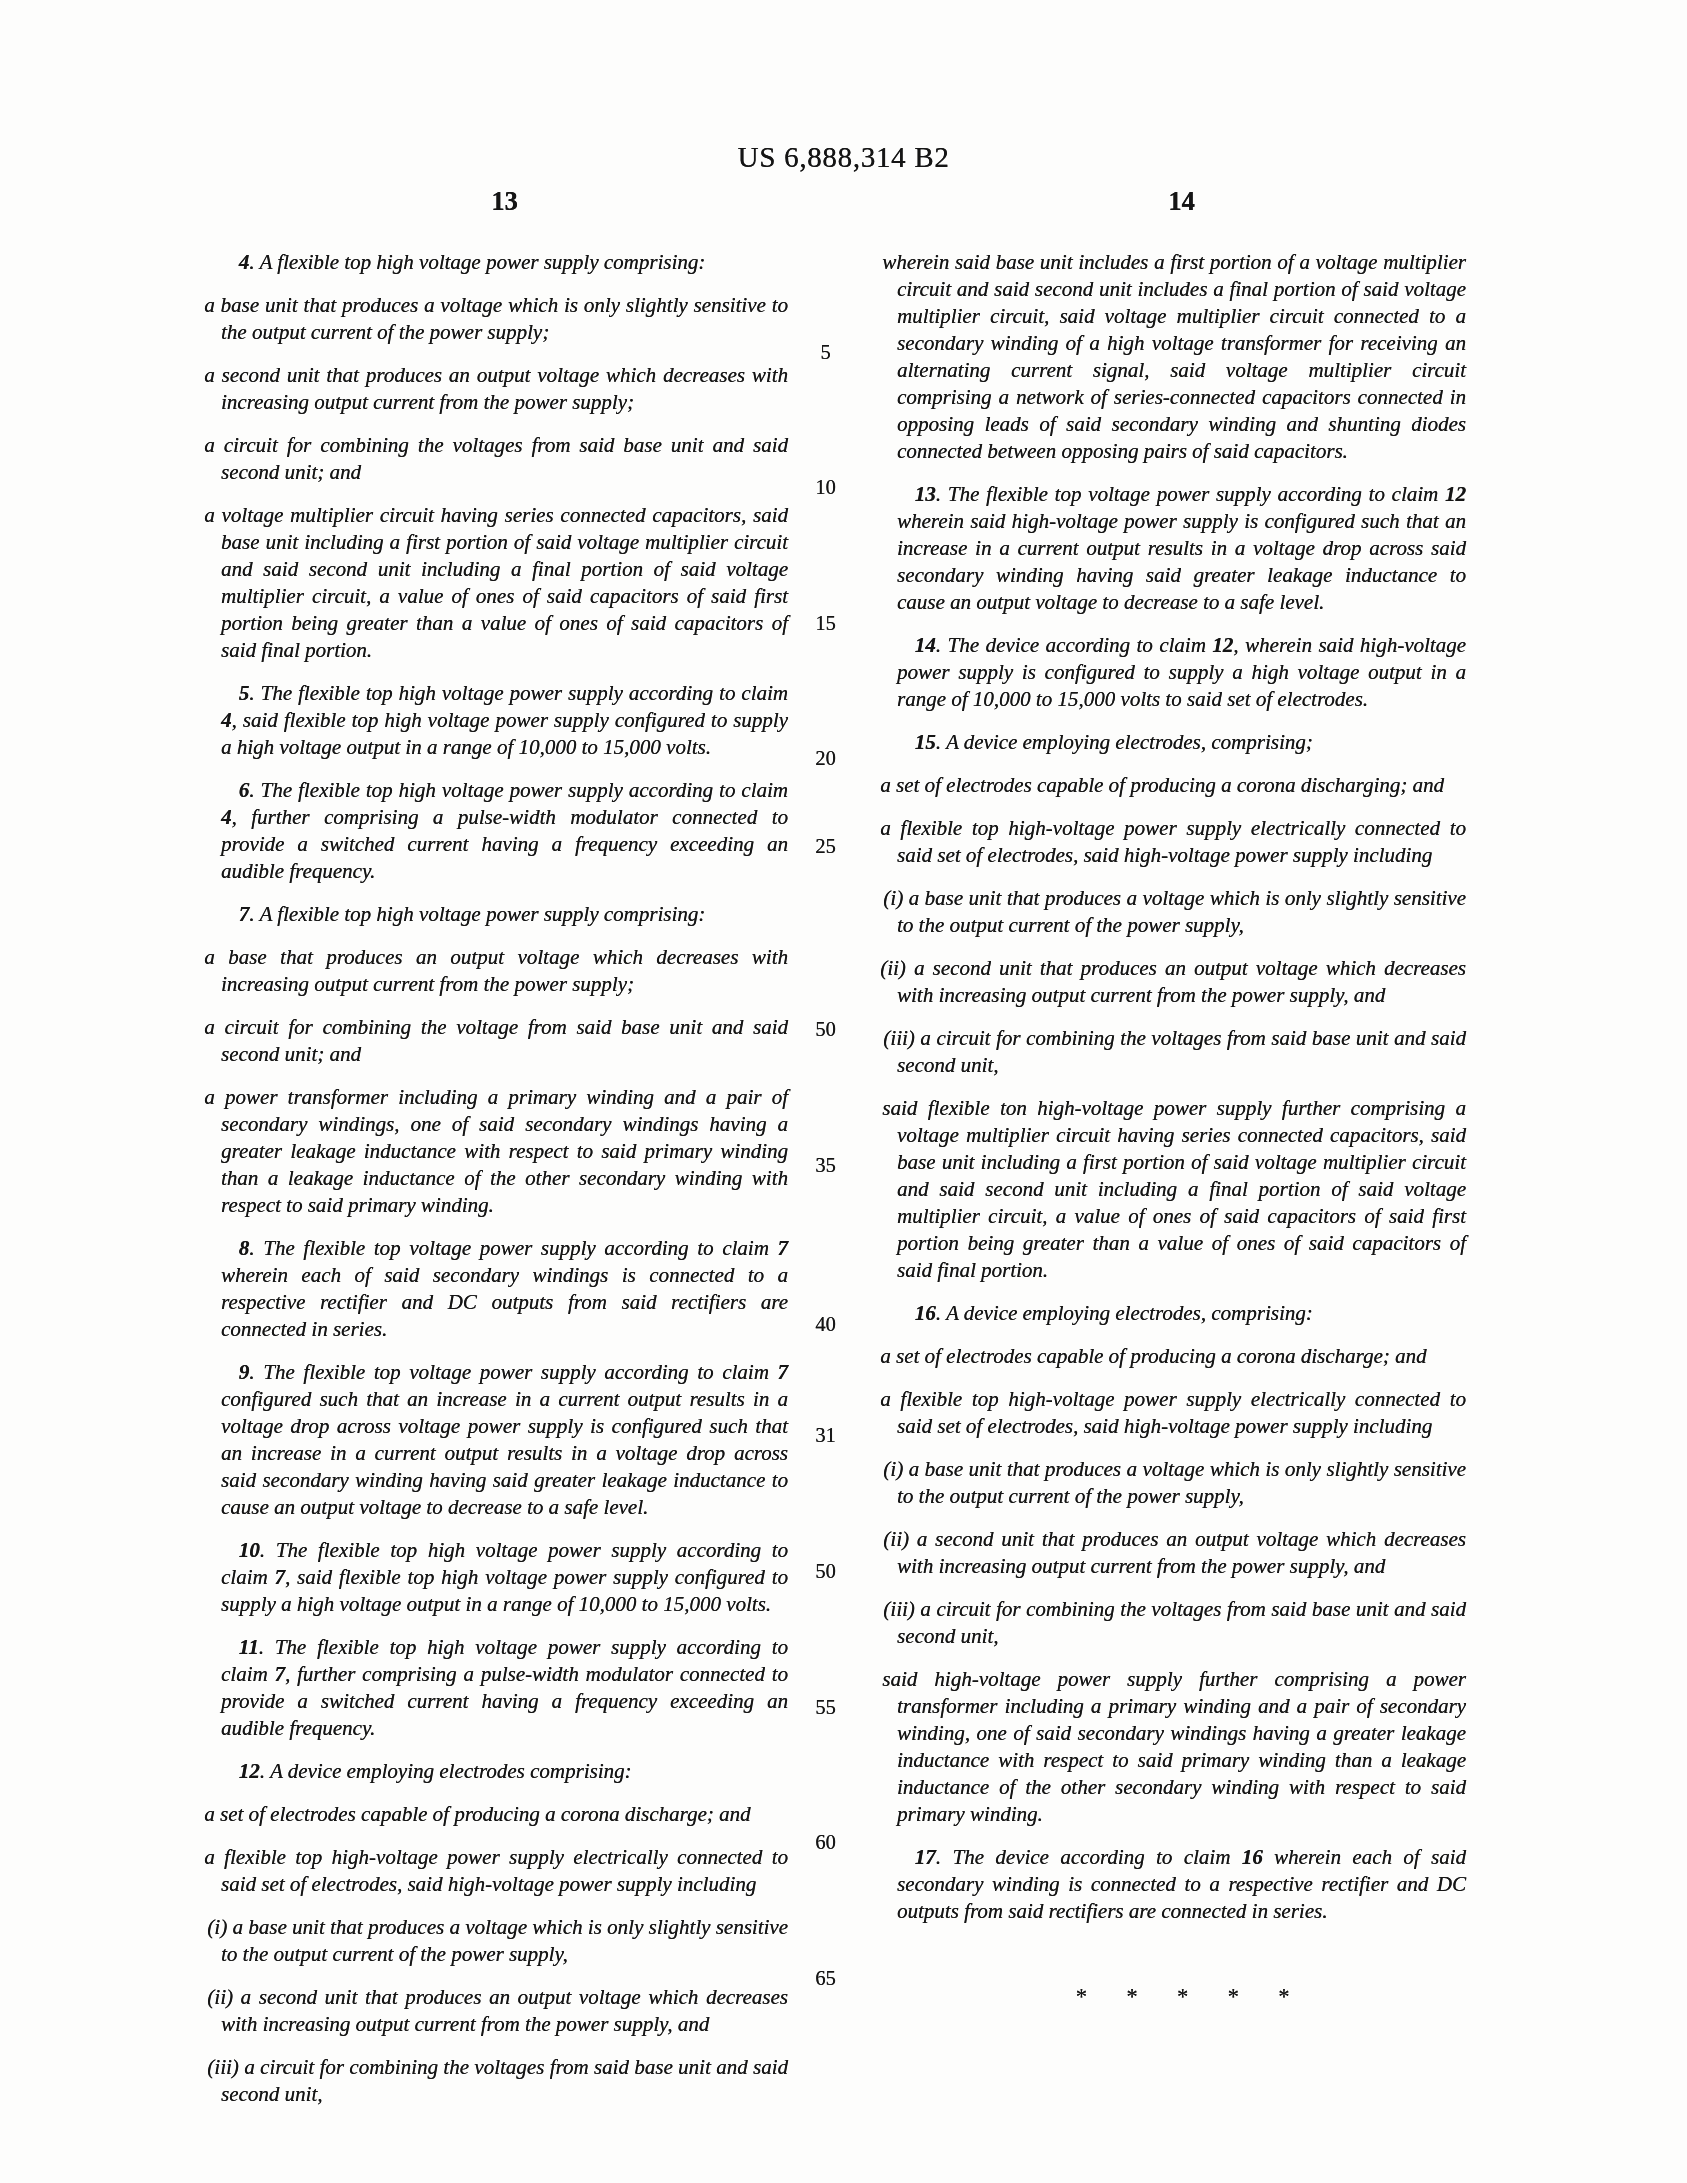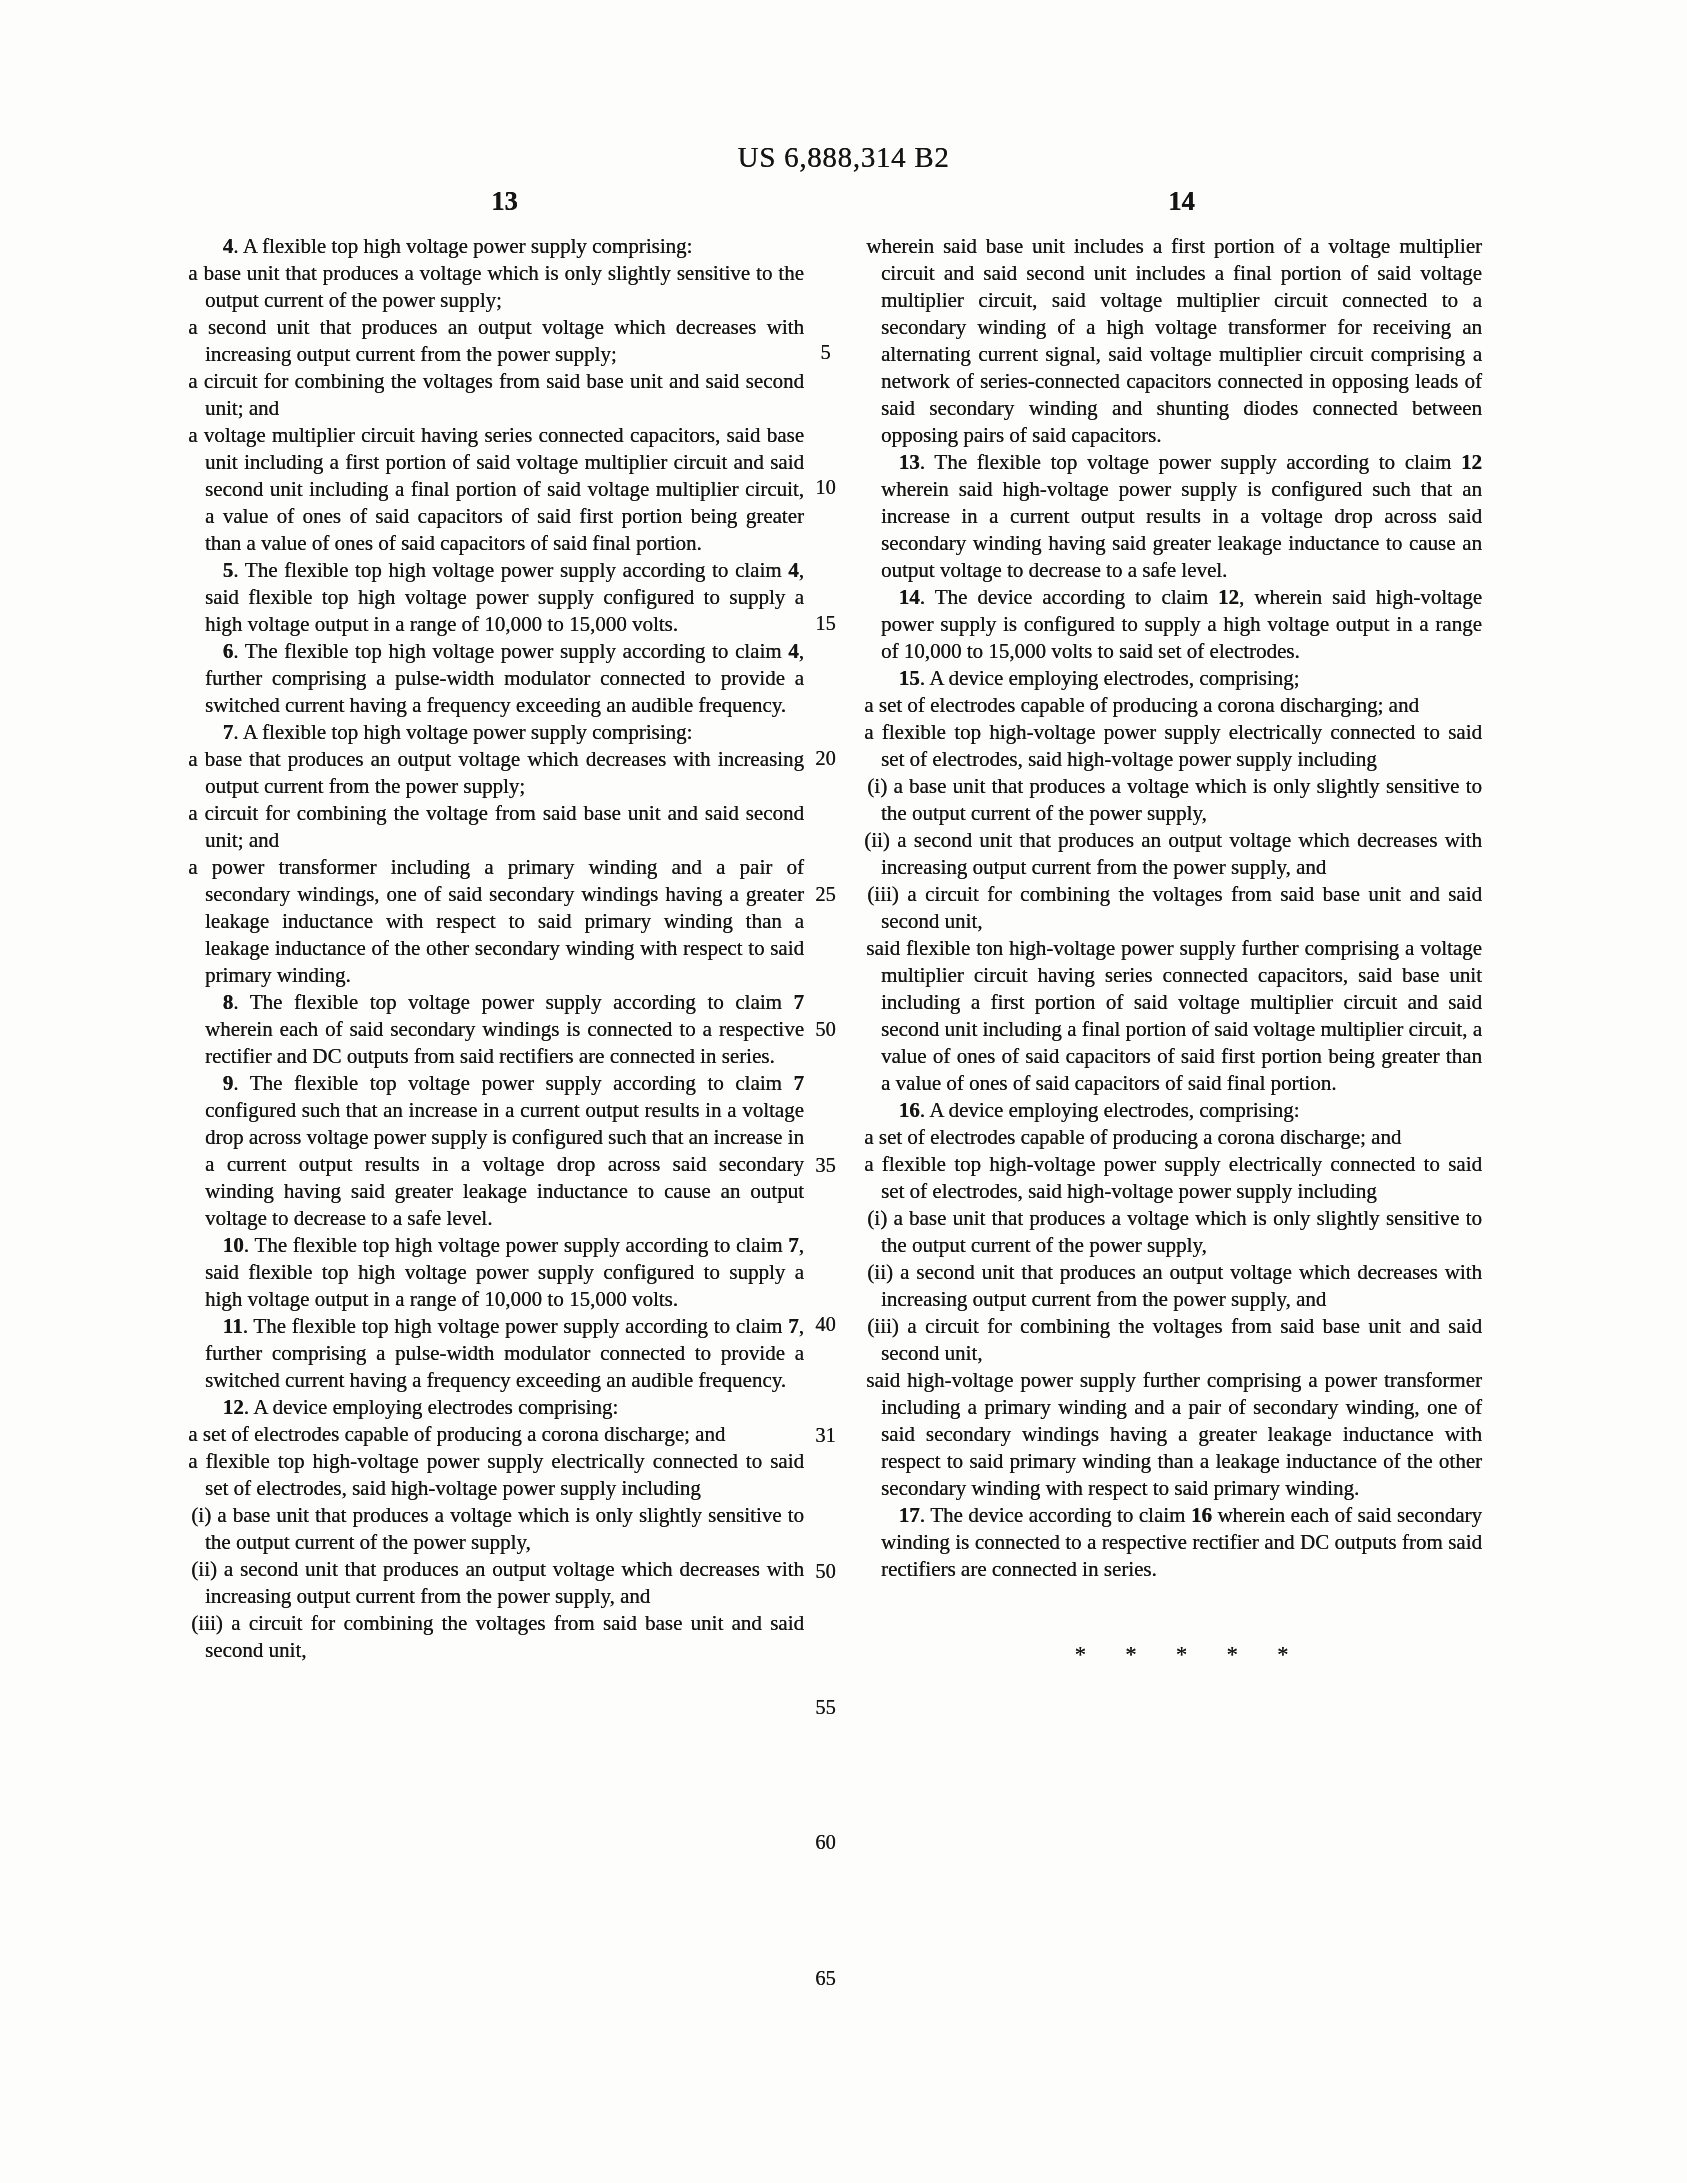--- a/index.html
+++ b/index.html
@@ -39,21 +39,21 @@
   .column {
     position: absolute;
     top: 233px;
     font-size: 21px;
     line-height: 27px;
     text-align: justify;
     text-shadow: 0.2px 0.2px 0 #2a2a2a;
   }
   .column-left  { left: 205px;  width: 599px; }
   .column-right { left: 881px; width: 601px; }
-  .column p { margin: 0; }
+  .column p { margin: 16px; font-style: italic; }
   b { font-weight: bold; }
 
   
   .para-claim  { text-indent: 0.85em; }
   .para-clause { margin-left: 1.45em; text-indent: -0.80em; }
   .para-deep   { margin-left: 2.10em; text-indent: -0.65em; }
   .para-hang   { margin-left: 0.70em; text-indent: -0.70em; }
   .para-stars  {
     margin-top: 58px !important;
     text-align: center;
@@ -84,21 +84,21 @@
 
   <div class="colnum colnum-left">13</div>
 
   <div class="colnum colnum-right">14</div>
 
   <div class="gutter" id="gutter">
       <span class="line-number" style="top: 341px;">5</span>
       <span class="line-number" style="top: 476px;">10</span>
       <span class="line-number" style="top: 612px;">15</span>
       <span class="line-number" style="top: 747px;">20</span>
-      <span class="line-number" style="top: 883px;">25</span>
+      <span class="line-number" style="top: 835px;">25</span>
       <span class="line-number" style="top: 1018px;">50</span>
       <span class="line-number" style="top: 1154px;">35</span>
       <span class="line-number" style="top: 1289px; margin-top: 24px;">40</span>
       <span class="line-number" style="top: 1424px;">31</span>
       <span class="line-number" style="top: 1560px;">50</span>
       <span class="line-number" style="top: 1696px;">55</span>
       <span class="line-number" style="top: 1831px;">60</span>
       <span class="line-number" style="top: 1967px;">65</span>
     </div>
 

